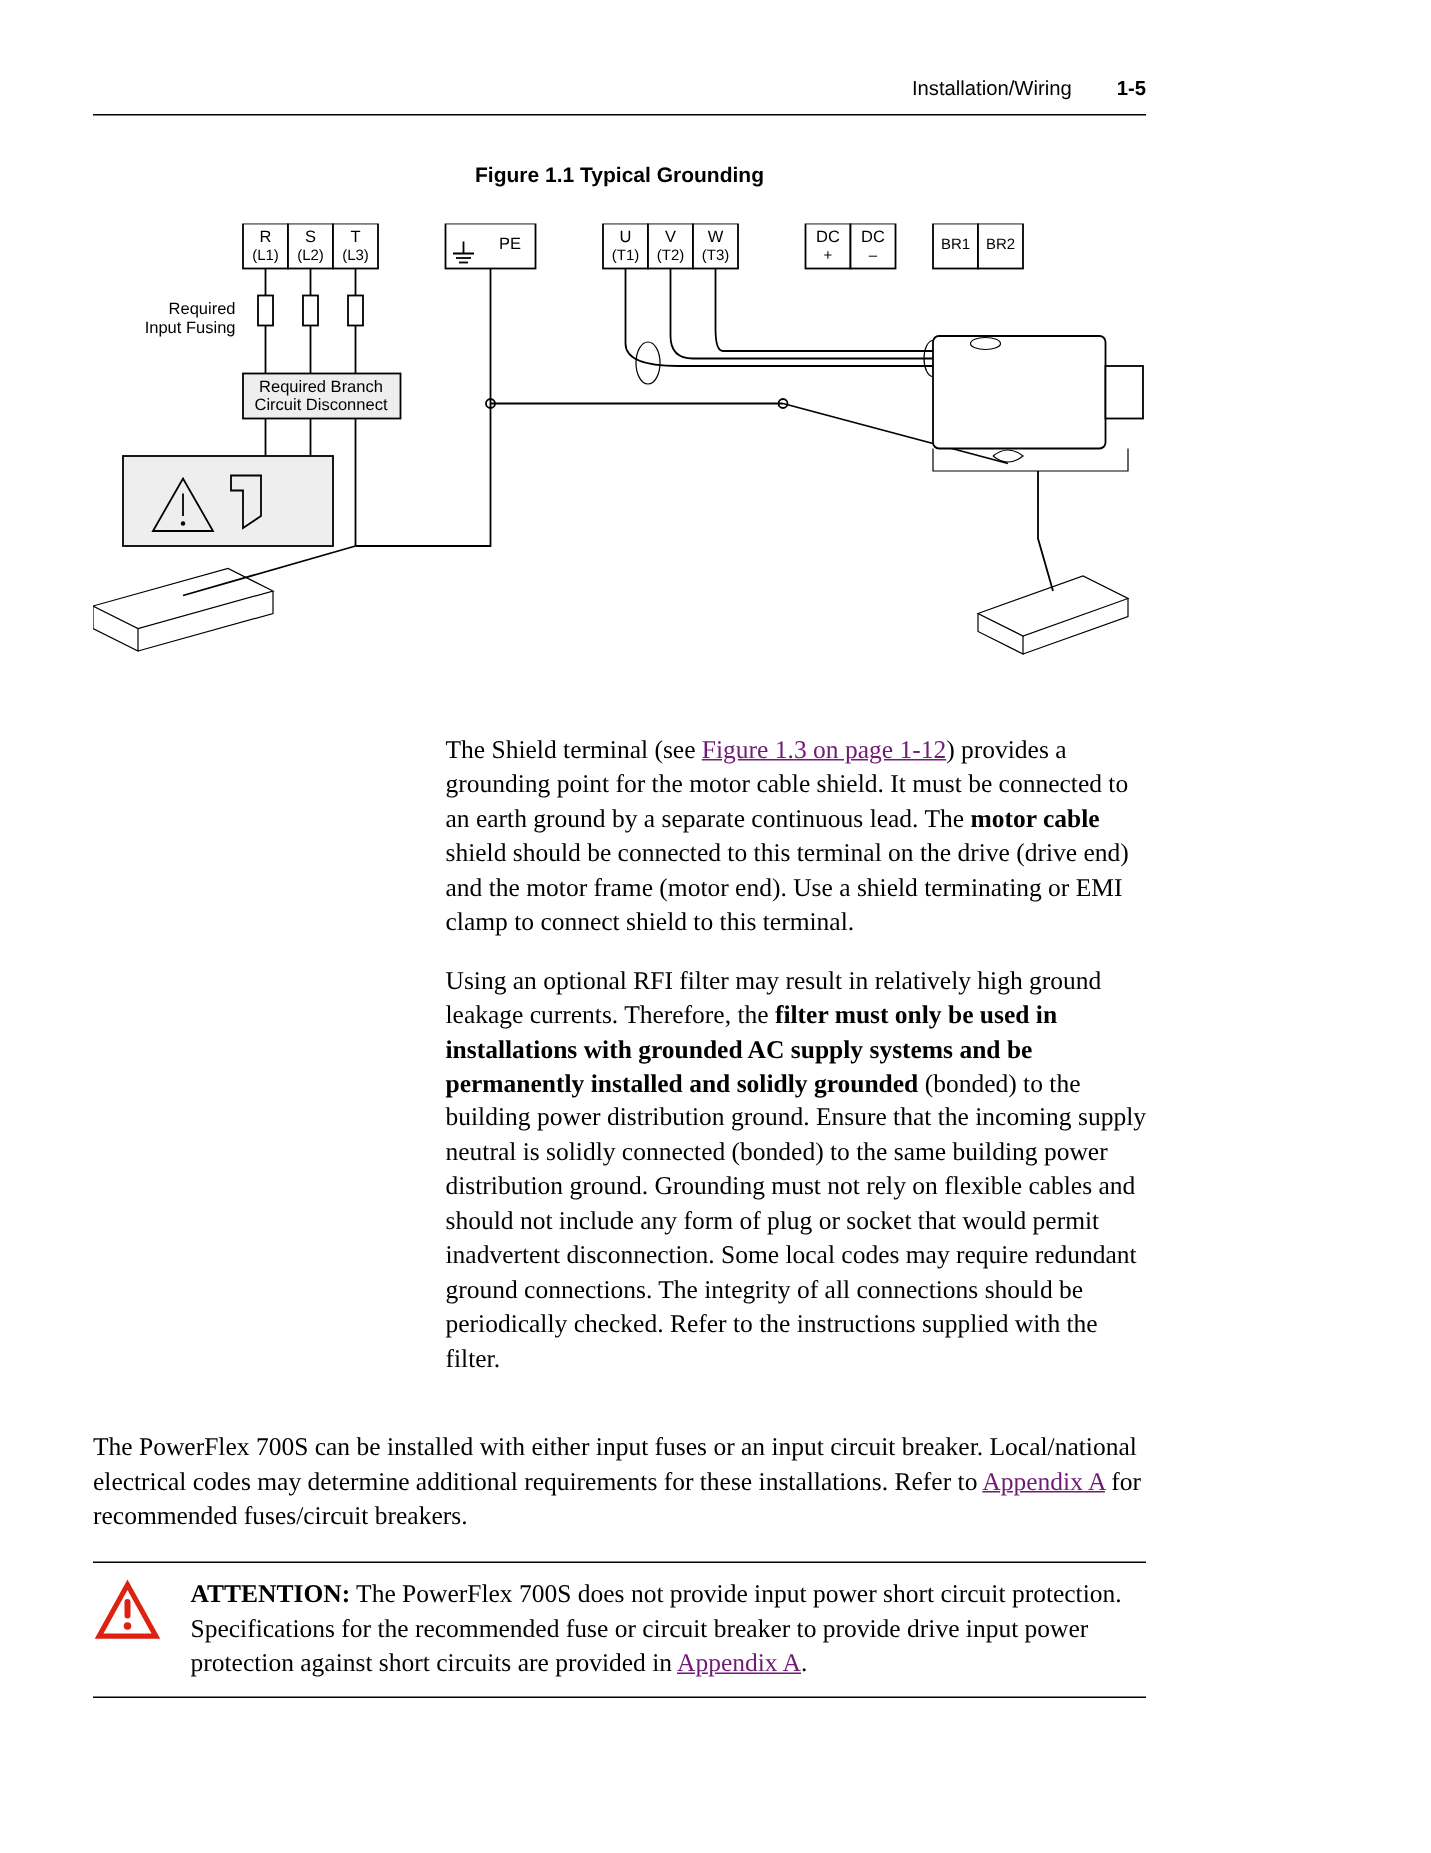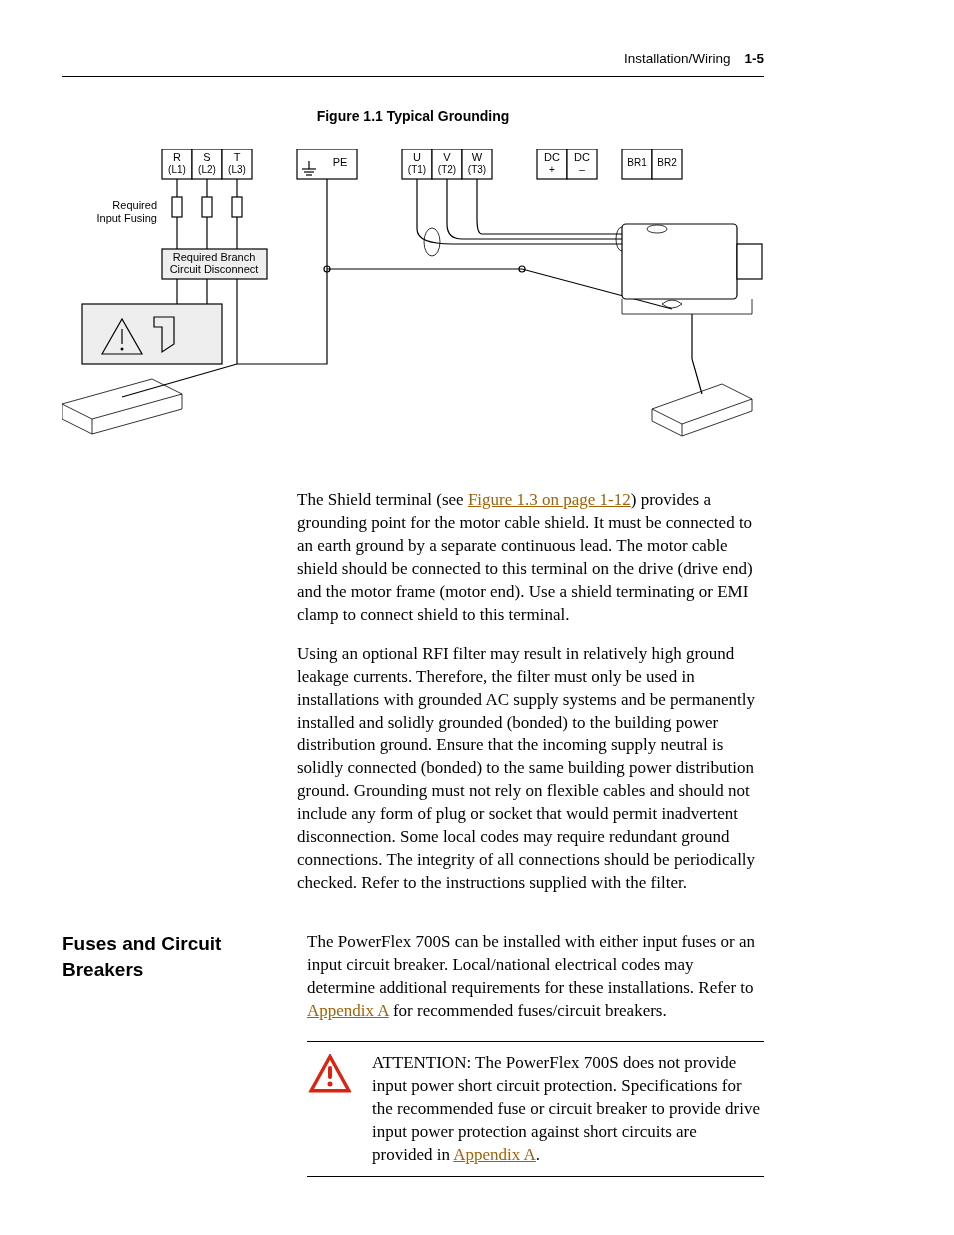--- a/index.html
+++ b/index.html
@@ -23,21 +23,21 @@
     justify-content: flex-end;
     align-items: baseline;
     font-family: Arial, Helvetica, sans-serif;
     font-size: 13.5px;
     border-bottom: 1px solid #000;
     padding-bottom: 8px;
     margin-bottom: 30px;
   }
   .running-head .pn {
     font-weight: bold;
-    margin-left: 14px;
+    margin-left: 30px;
   }
   .fig-caption {
     text-align: center;
     font-family: Arial, Helvetica, sans-serif;
     font-size: 14px;
     font-weight: bold;
     margin-bottom: 23px;
   }
   .figure {
     display: block;
@@ -52,21 +52,21 @@
     font-size: 17px;
     margin-top: 32px;
     margin-bottom: 12px;
   }
   .para {
     font-family: "Times New Roman", Times, serif;
     font-size: 17px;
     margin-bottom: 16px;
   }
   .link {
-    color: #a16207;
+    color: #701a75;
     text-decoration: underline;
   }
   .section-row {
     display: flex;
     align-items: flex-start;
     margin-top: 36px;
   }
   .section-title {
     width: 235px;
     flex: 0 0 235px;
@@ -86,21 +86,21 @@
     padding: 10px 4px 10px 0;
     display: flex;
     align-items: flex-start;
     gap: 19px;
   }
   .attn svg { flex: 0 0 auto; }
   .attn-text {
     font-family: "Times New Roman", Times, serif;
     font-size: 17px;
   }
-  .b { font-weight: normal; }
+  .b { font-weight: bold; }
 </style>
 </head>
 <body>
 
 <div class="page">
 
   <div class="running-head">
     <span>Installation/Wiring</span>
     <span class="pn">1-5</span>
   </div>
@@ -230,21 +230,20 @@
     <div class="para">
       <span>The Shield terminal (see </span><a class="link" href="#">Figure 1.3 on page 1-12</a><span>) provides a grounding point for the motor cable shield. It must be connected to an earth ground by a separate continuous lead. The </span><span class="b">motor cable</span><span> shield should be connected to this terminal on the drive (drive end) and the motor frame (motor end). Use a shield terminating or EMI clamp to connect shield to this terminal.</span>
     </div>
 
     <div class="para">
       <span>Using an optional RFI filter may result in relatively high ground leakage currents. Therefore, the </span><span class="b">filter must only be used in installations with grounded AC supply systems and be permanently installed and solidly grounded</span><span> (bonded) to the building power distribution ground. Ensure that the incoming supply neutral is solidly connected (bonded) to the same building power distribution ground. Grounding must not rely on flexible cables and should not include any form of plug or socket that would permit inadvertent disconnection. Some local codes may require redundant ground connections. The integrity of all connections should be periodically checked. Refer to the instructions supplied with the filter.</span>
     </div>
   </div>
 
   <div class="section-row">
-    <div class="section-title">Fuses and Circuit Breakers</div>
     <div class="section-body">
       <div class="para">
         <span>The PowerFlex 700S can be installed with either input fuses or an input circuit breaker. Local/national electrical codes may determine additional requirements for these installations. Refer to </span><a class="link" href="#">Appendix A</a><span> for recommended fuses/circuit breakers.</span>
       </div>
 
       <div class="attn">
         <svg width="46" height="42" viewBox="0 0 46 42">
           <path d="M23 2 L44 40 L2 40 Z" fill="#d21" stroke="#d21" stroke-width="1"></path>
           <path d="M23 8 L39 37 L7 37 Z" fill="#fff"></path>
           <rect x="21" y="14" width="4" height="13" rx="2" fill="#d21"></rect>

